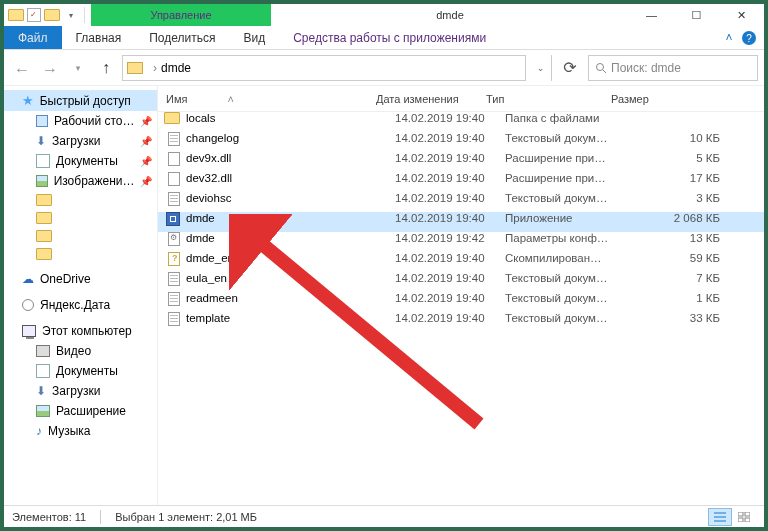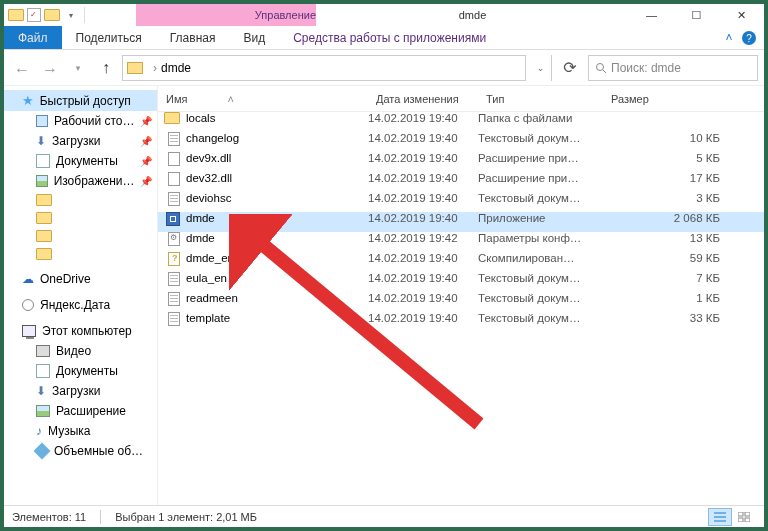--- a/index.html
+++ b/index.html
@@ -2,21 +2,21 @@
 <html><head>
 <meta charset="utf-8">
 <style>
   * { box-sizing: border-box; font-family: "Segoe UI", Tahoma, sans-serif; }
   body { margin: 0; background: #fff; }
   .window { width: 768px; height: 531px; border: 4px solid #2d6b4f; position: relative; background:#fff; overflow:hidden;}
   
   .titlebar { height: 22px; display:flex; align-items:stretch; background:#fff; font-size:11px;}
   .qat { display:flex; align-items:center; gap:3px; padding:0 4px;}
   .qat .ico, .qat .drop { width:16px; height:16px; display:flex; align-items:center; justify-content:center;}
-  .title-tab { flex:0 0 180px; text-align:right; line-height:22px; background:#f9a8d4; color:#5b2e7e;margin-left:45px;}
+  .title-tab { flex:0 0 180px; text-align:center; line-height:22px; background:#22c55e; color:#5b2e7e;}
   .title-text { flex:1; text-align:center; line-height:22px; color:#333;}
   .win-controls { display:flex;}
   .win-controls div{ width:45px; display:flex; align-items:center; justify-content:center; color:#333;}
   
   .ribbon { height:24px; display:flex; align-items:stretch; font-size:12px; border-bottom:1px solid #ddd; position:relative;}
   .ribbon .file-tab{ background:#1979ca; color:#e5e5e5; padding:0 14px; display:flex; align-items:center;}
   .ribbon .tab{ padding:0 14px; display:flex; align-items:center; color:#333;}
   .ribbon .tool-tab{ padding:0 14px; display:flex; align-items:center; color:#5b2e7e; background:#fff;}
   .ribbon .spacer{flex:1;}
   .ribbon .toggle, .ribbon .help{ width:26px; display:flex; align-items:center; justify-content:center; color:#1979ca;}
@@ -43,21 +43,21 @@
   .cols div{ padding:0 8px;}
   .c-name{ flex:0 0 210px; display:flex; align-items:center;}
   .c-name .sorticon{ margin:0 auto 0 40px; color:#888;}
   .c-date{ flex:0 0 110px;}
   .c-type{ flex:0 0 125px;}
   .c-size{ flex:1; text-align:right;}
   .row{ display:flex; height:20px; align-items:flex-start; font-size:11.5px;}
   .row.sel{ background:#cde8ff;}
   .row .ico{ width:28px; display:flex; justify-content:flex-end; padding-right:6px;}
   .row .nm{ flex:0 0 182px; overflow:hidden; white-space:nowrap;}
-  .row .dt{ flex:0 0 110px; color:#555;}
+  .row .dt{ flex:0 0 110px; color:#555;margin-left:27px;}
   .row .tp{ flex:0 0 125px; color:#555; overflow:hidden; white-space:nowrap; text-overflow:ellipsis;}
   .row .sz{ flex:1; text-align:right; padding-right:44px; color:#555;}
   .status{ height:22px; border-top:1px solid #ddd; display:flex; align-items:center; font-size:11px; padding:0 8px; gap:14px; color:#333;}
   .status .sep{ border-left:1px solid #ccc; height:14px;}
   .status .viewbtns{ margin-left:auto; display:flex;}
   .status .viewbtns div{ width:24px; height:18px; display:flex; align-items:center; justify-content:center; border:1px solid transparent;}
   .status .viewbtns .active{ background:#cde8ff; border-color:#8bb9e8;}
   
   .arrow{ position:absolute; left:225px; top:210px; pointer-events:none;}
   
@@ -103,22 +103,22 @@
     <div class="title-text">dmde</div>
     <div class="win-controls">
       <div>—</div>
       <div>☐</div>
       <div>✕</div>
     </div>
   </div>
 
   <div class="ribbon">
     <div class="file-tab">Файл</div>
+    <div class="tab">Главная</div>
     <div class="tab">Поделиться</div>
-    <div class="tab">Главная</div>
     <div class="tab">Вид</div>
     <div class="tool-tab">Средства работы с приложениями</div>
     <div class="spacer"></div>
     <div class="toggle">˄</div>
     <div class="help" style="color:#fff;background:#1979ca;border-radius:50%;width:14px;height:14px;font-size:10px;margin:5px 8px 0 0;">?</div>
   </div>
 
   <div class="navbar">
     <div class="nav-btn">←</div>
     <div class="nav-btn">→</div>
@@ -206,24 +206,20 @@
           <span class="down-ico">⬇</span>
           <span>Загрузки</span>
         </div>
       <div class="item">
           <span class="img-ico"></span>
           <span>Расширение</span>
         </div>
       <div class="item">
           <span class="mus-ico">♪</span>
           <span>Музыка</span>
-        </div>
-      <div class="item">
-          <span style="width:12px;height:12px;background:#6ab0e0;transform:rotate(45deg);"></span>
-          <span>Объемные об…</span>
         </div>
     </div>
 
     <div class="files">
       <div class="cols">
         <div class="c-name">
             <span>Имя</span>
             <span class="sorticon">˄</span>
           </div>
         <div class="c-date">Дата изменения</div>

